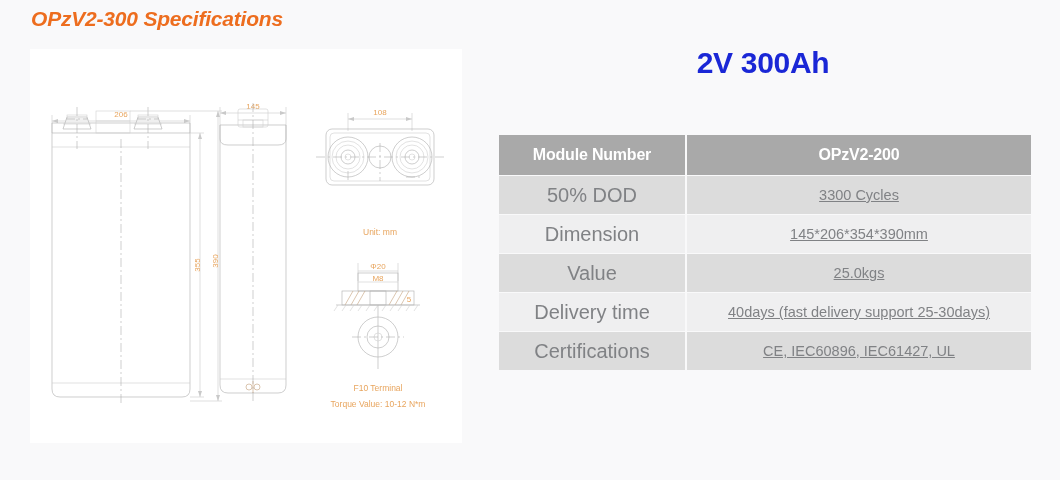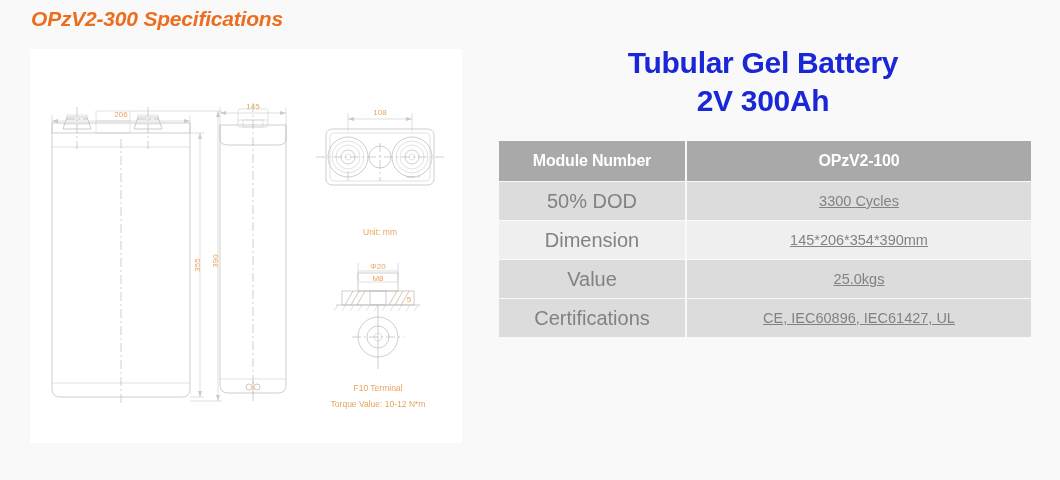--- a/index.html
+++ b/index.html
@@ -58,21 +58,21 @@
     font-size: 30px;
     line-height: 38px;
     letter-spacing: -0.3px;
   }
   #product-heading .line2 { display: block; }
 
   
   #spec-table {
     position: absolute;
     left: 497px;
-    top: 140px;
+    top: 134px;
     width: 530px;
     border-collapse: separate;
     border-spacing: 2px 1px;
     table-layout: fixed;
   }
   #spec-table col.c1 { width: 186px; }
   #spec-table col.c2 { width: 344px; }
 
   #spec-table th,
   #spec-table td {
@@ -269,48 +269,51 @@
         <line class="ln-center" x1="322" y1="288" x2="374" y2="288"></line>
 
         <text class="note-text" x="348" y="342" text-anchor="middle">F10 Terminal</text>
         <text class="note-text" x="348" y="358" text-anchor="middle">Torque Value: 10-12 N*m</text>
       </g>
 
     </svg>
   </div>
 
   <div id="product-heading">
-    <span class="line1">Tubular Gel Battery</span>
     <span class="line2">2V 300Ah</span>
   </div>
 
   <table id="spec-table">
     <colgroup>
         <col class="c1">
         <col class="c2">
       </colgroup>
     <thead>
       <tr>
         <th>Module Number</th>
-        <th>OPzV2-100</th>
+        <th>OPzV2-200</th>
       </tr>
     </thead>
     <tbody>
       <tr class="odd">
         <td class="lbl">50% DOD</td>
         <td class="val">3300 Cycles</td>
       </tr>
       <tr class="even">
         <td class="lbl">Dimension</td>
         <td class="val">145*206*354*390mm</td>
       </tr>
       <tr class="odd">
         <td class="lbl">Value</td>
         <td class="val">25.0kgs</td>
       </tr>
+      <tr class="even">
+        <td class="lbl">Delivery time</td>
+        <td class="val">40days (fast delivery support 25-30days)</td>
+      </tr>
       <tr class="odd">
         <td class="lbl">Certifications</td>
         <td class="val">CE, IEC60896, IEC61427, UL</td>
       </tr>
     </tbody>
   </table>
 
 </div>
 
 </body></html>

